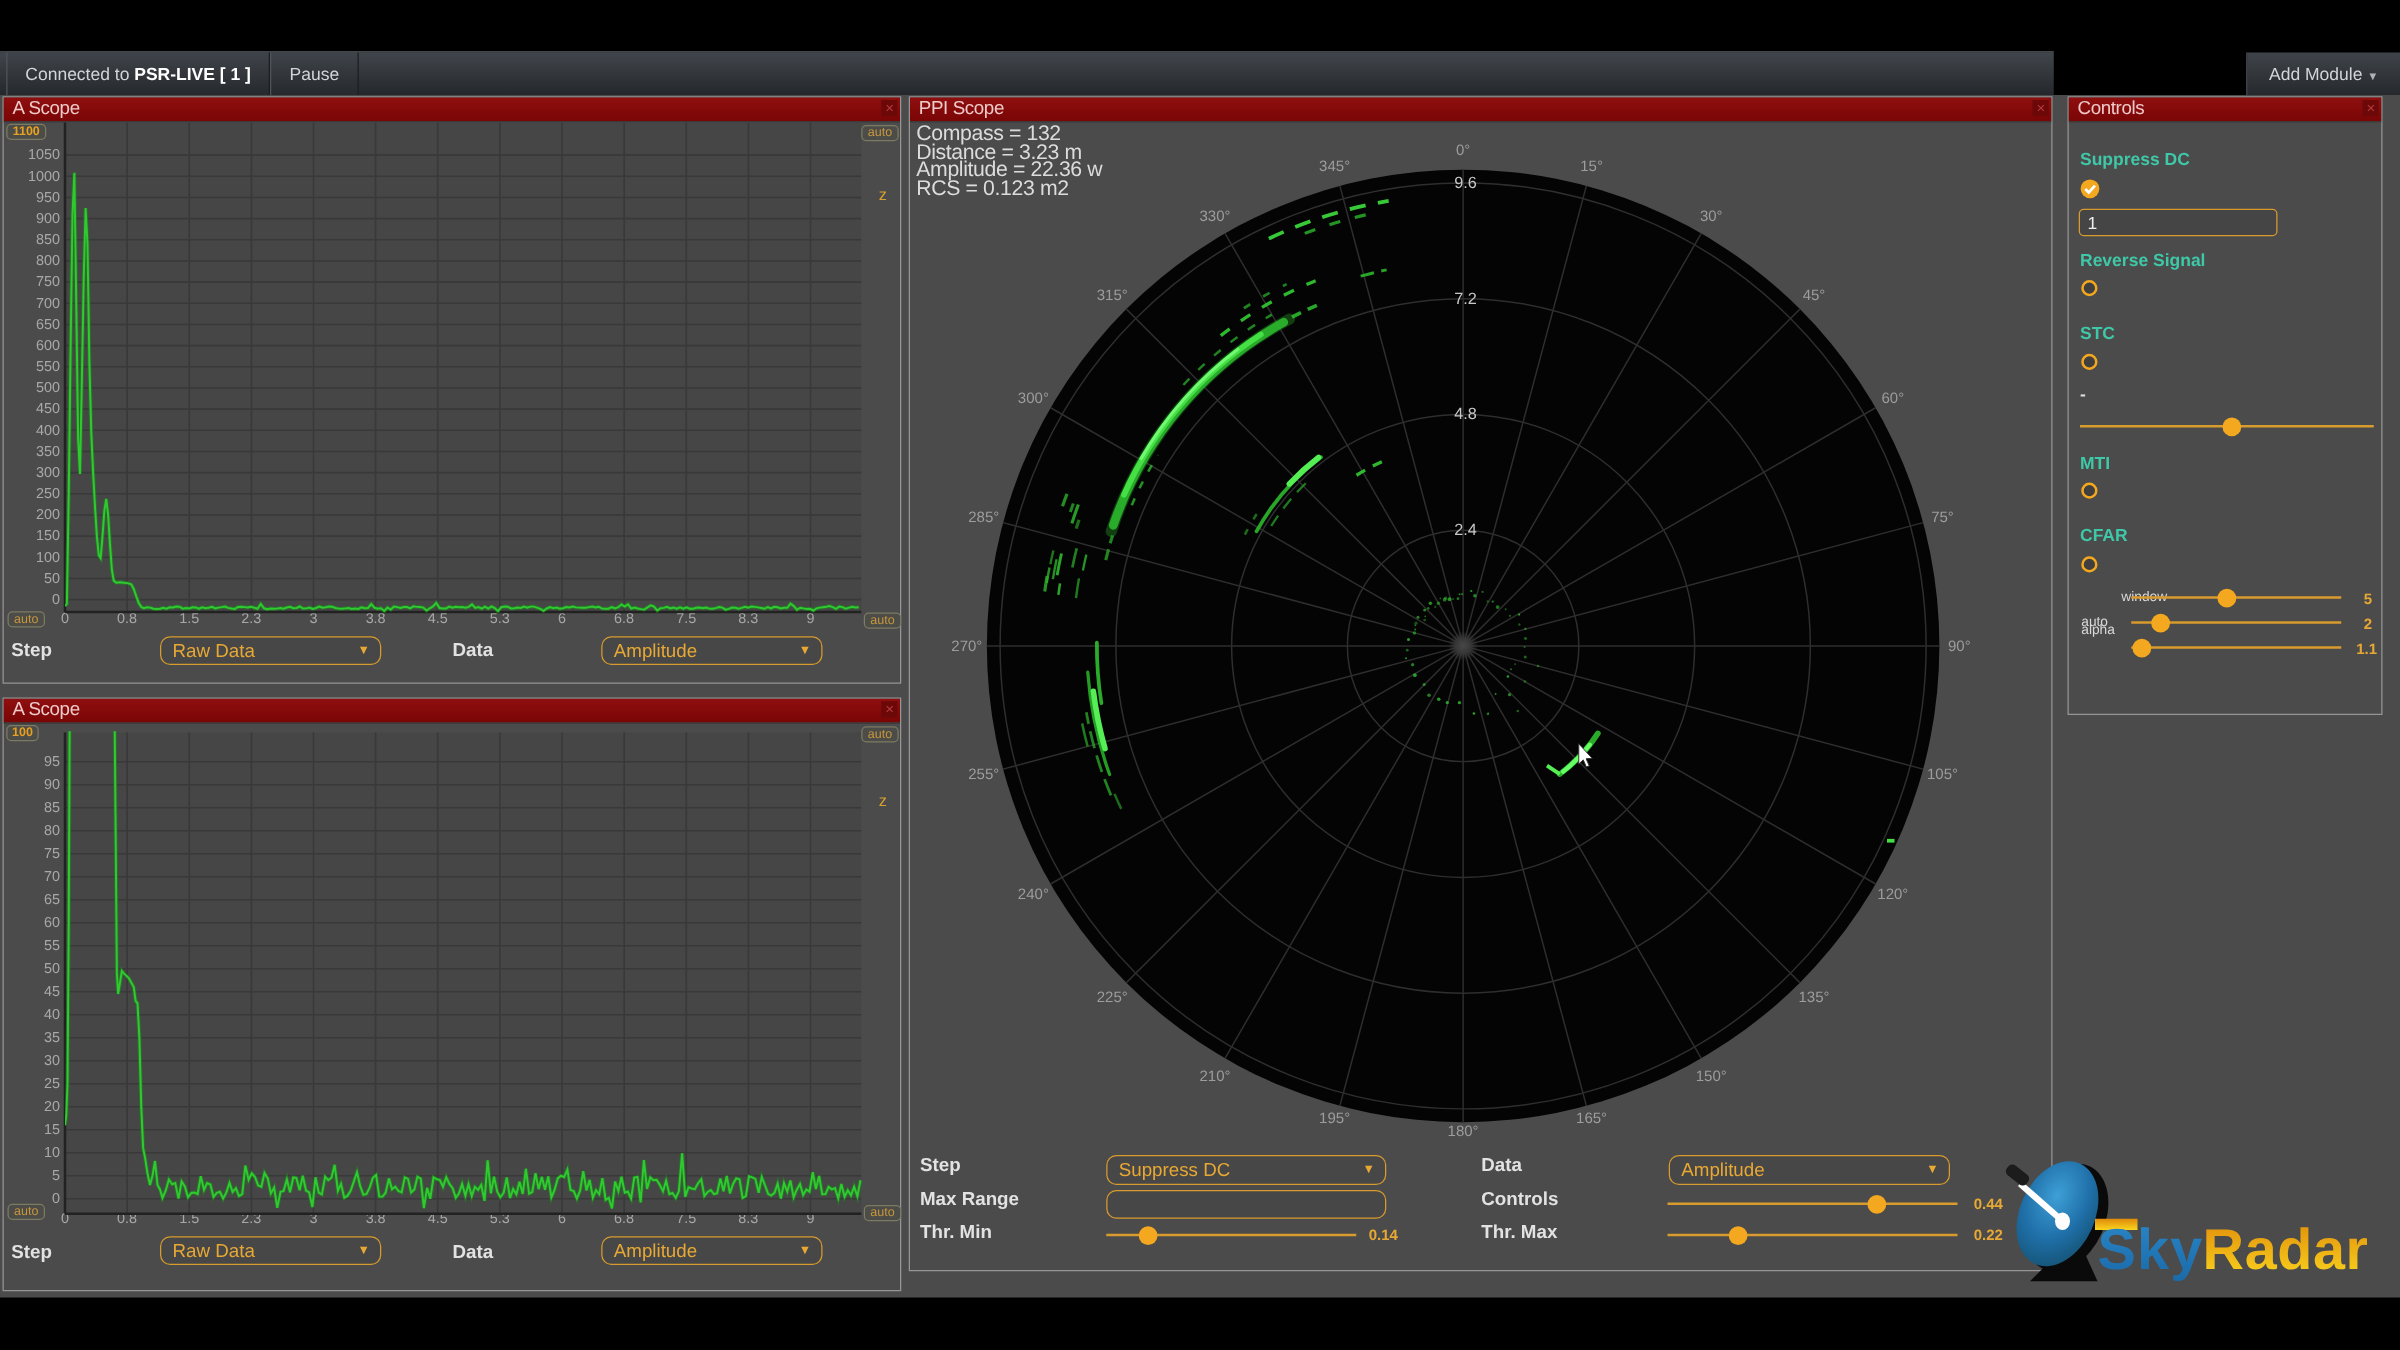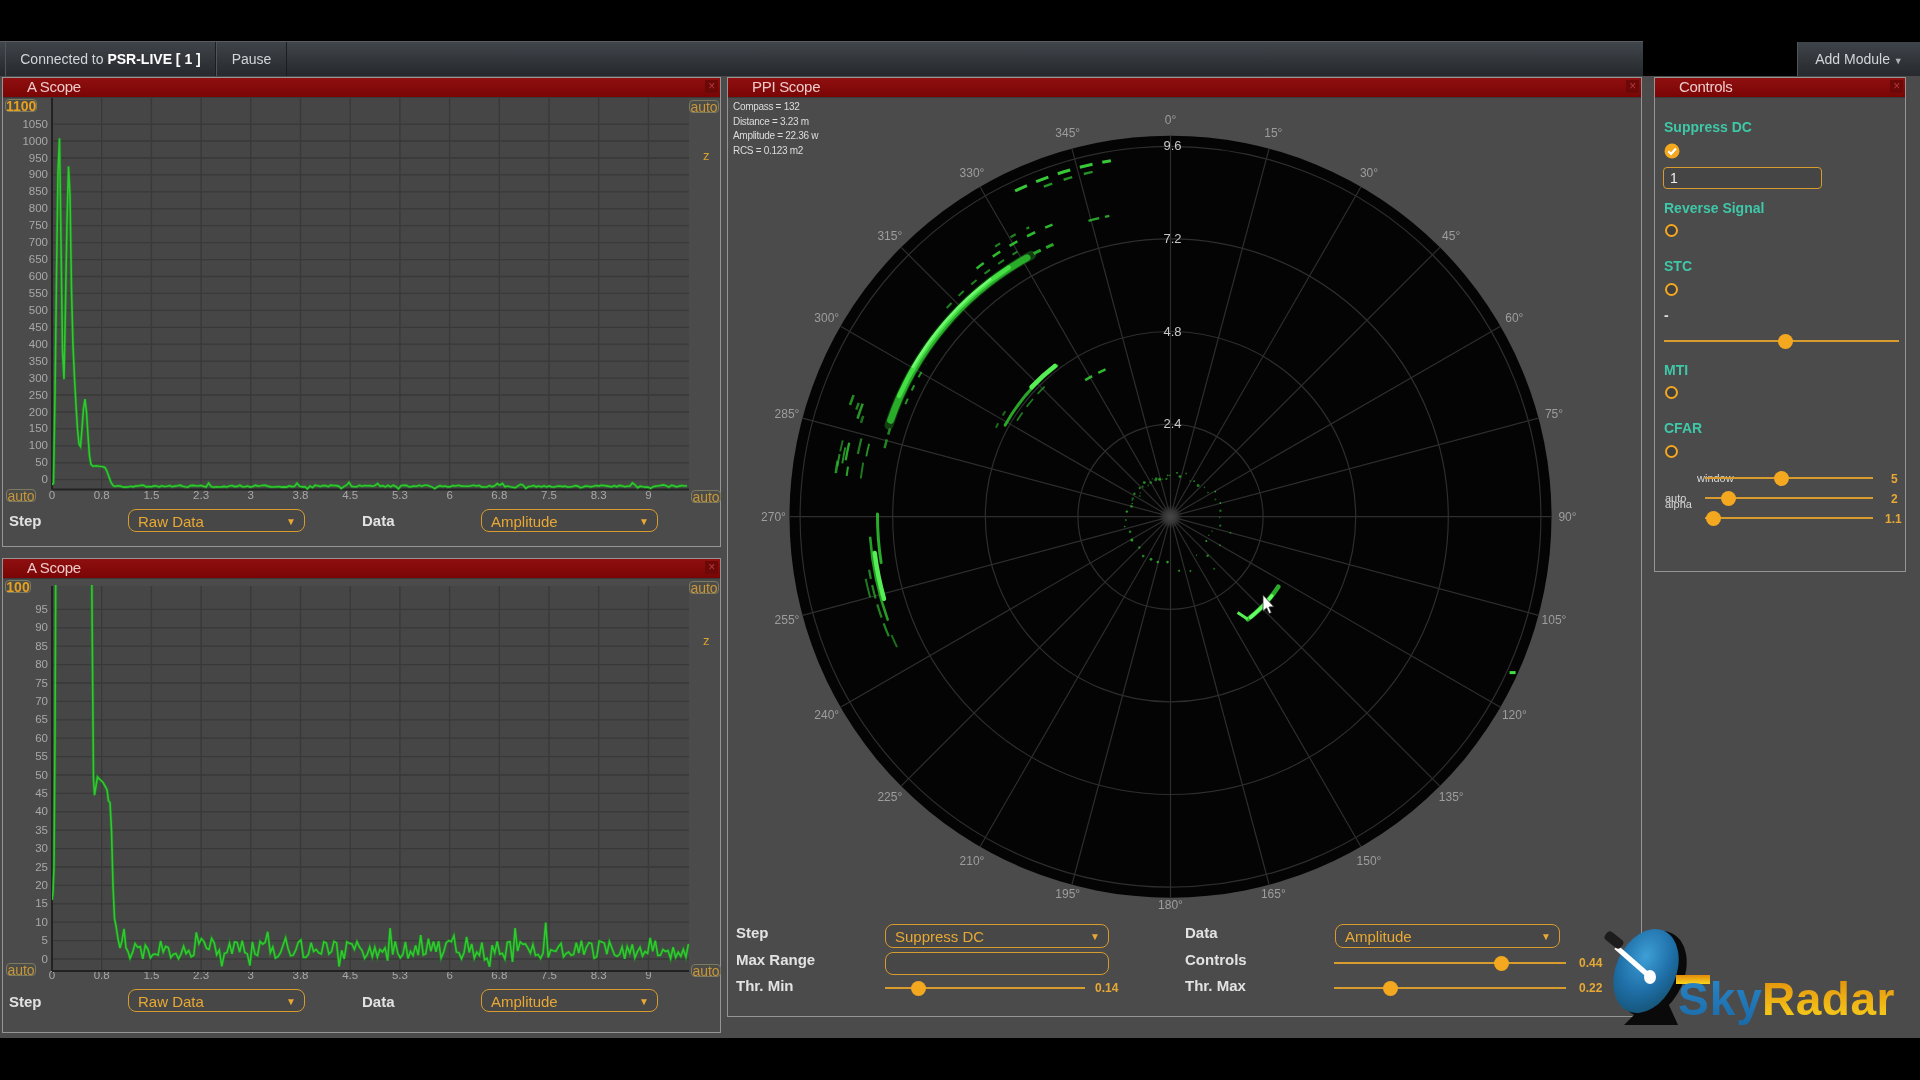--- a/index.html
+++ b/index.html
@@ -4,25 +4,25 @@
 body { width:1920px; height:1080px; background:#000; position:relative; overflow:hidden;
        font-family:"Liberation Sans", sans-serif; }
 #stage { position:absolute; left:0; top:76px; width:1920px; height:962px; background:#4b4b4b; }
 #toolbar { position:absolute; left:0; top:41px; width:1643px; height:35px;
   background:linear-gradient(#41464c,#24282c); border-top:1px solid #595e64; }
 .tbtn { position:absolute; top:0; height:34px; line-height:34px; color:#d2d5d9; font-size:14px;
   text-align:center; border-left:1px solid #50555b; border-right:1px solid #1b1e21;
   background:linear-gradient(#3f444a,#26292d); }
 .panel { position:absolute; background:#4b4b4b; border:1px solid #959595; }
 .ptitle { position:absolute; left:0; top:0; right:0; height:20px; background:linear-gradient(#8f0f0f,#7a0505);
-  color:#efcaca; font-size:15px; letter-spacing:-0.3px; line-height:17px; padding-left:24px; border-bottom:1px solid #3a3a3a; }
+  color:#efcaca; font-size:15px; letter-spacing:-0.3px; line-height:17px; padding-left:7px; border-bottom:1px solid #3a3a3a; }
 .pclose { position:absolute; right:2px; top:2px; width:13px; height:13px; background:#6d0808;
   color:#b53c3c; font-size:12px; line-height:12px; text-align:center; }
 .autob { position:absolute; height:13px; border:1px solid #7d7a62; border-radius:4px;
-  color:#c8973c; font-size:14px; line-height:12px; text-align:center; background:rgba(90,88,70,0.15); }
+  color:#c8973c; font-size:10px; line-height:12px; text-align:center; background:rgba(90,88,70,0.15); }
 .zbtn { position:absolute; color:#d8a02e; font-size:13px; }
 .ctl-label { position:absolute; color:#e2e2e2; font-size:15px; font-weight:bold; }
 .dd { position:absolute; border:1.5px solid #d79b2e; border-radius:8px; background:#474747;
   color:#e8a834; font-size:15px; }
 .dd span { position:absolute; left:9px; top:50%; transform:translateY(-50%); white-space:nowrap; }
 .dd .ar { left:auto; right:8px; font-size:10px; color:#e8a834; }
 .slider { position:absolute; }
 .slider .track { position:absolute; left:0; right:0; top:50%; height:2px; margin-top:-1px; background:#d79b2e; }
 .slider .thumb { position:absolute; top:50%; width:15px; height:15px; border-radius:50%;
   background:#f3a81f; transform:translate(-7px,-7px); }
@@ -400,21 +400,21 @@
 <circle cx="397.8" cy="442.1" r="1.1" fill="#33c233" opacity="0.50"></circle>
 <circle cx="398.8" cy="433.6" r="1.2" fill="#33c233" opacity="0.81"></circle>
 <circle cx="502.4" cy="454.7" r="1.0" fill="#2da82d" opacity="0.6"></circle>
 <circle cx="486.2" cy="490.8" r="1.0" fill="#2da82d" opacity="0.6"></circle>
 <circle cx="462.3" cy="493.2" r="1.0" fill="#2da82d" opacity="0.6"></circle>
 <circle cx="491.9" cy="467.2" r="1.0" fill="#2da82d" opacity="0.6"></circle>
 <g transform="translate(535,517)">
         <path d="M0 0 L0 16.2 L3.6 12.9 L6.1 18.6 L8.4 17.6 L5.9 12 L10.8 11.7 Z" fill="#fff" stroke="#333" stroke-width="0.8"></path>
       </g>
     </svg>
-  <div style="position:absolute;left:5px;top:22px;color:#dcdcdc;font-size:10px;letter-spacing:-0.3px;line-height:14.5px;">
+  <div style="position:absolute;left:5px;top:22px;color:#dcdcdc;font-size:17px;letter-spacing:-0.3px;line-height:14.5px;">
     Compass = 132<br>Distance = 3.23 m<br>Amplitude = 22.36 w<br>RCS = 0.123 m2</div>
   <div class="ctl-label" style="left:8px;top:846px;">Step</div>
   <div class="dd" style="left:157px;top:846px;width:224px;height:24px;">
       <span>Suppress DC</span>
       <span class="ar">▼</span>
     </div>
   <div class="ctl-label" style="left:457px;top:846px;">Data</div>
   <div class="dd" style="left:607px;top:846px;width:225px;height:24px;">
       <span>Amplitude</span>
       <span class="ar">▼</span>

